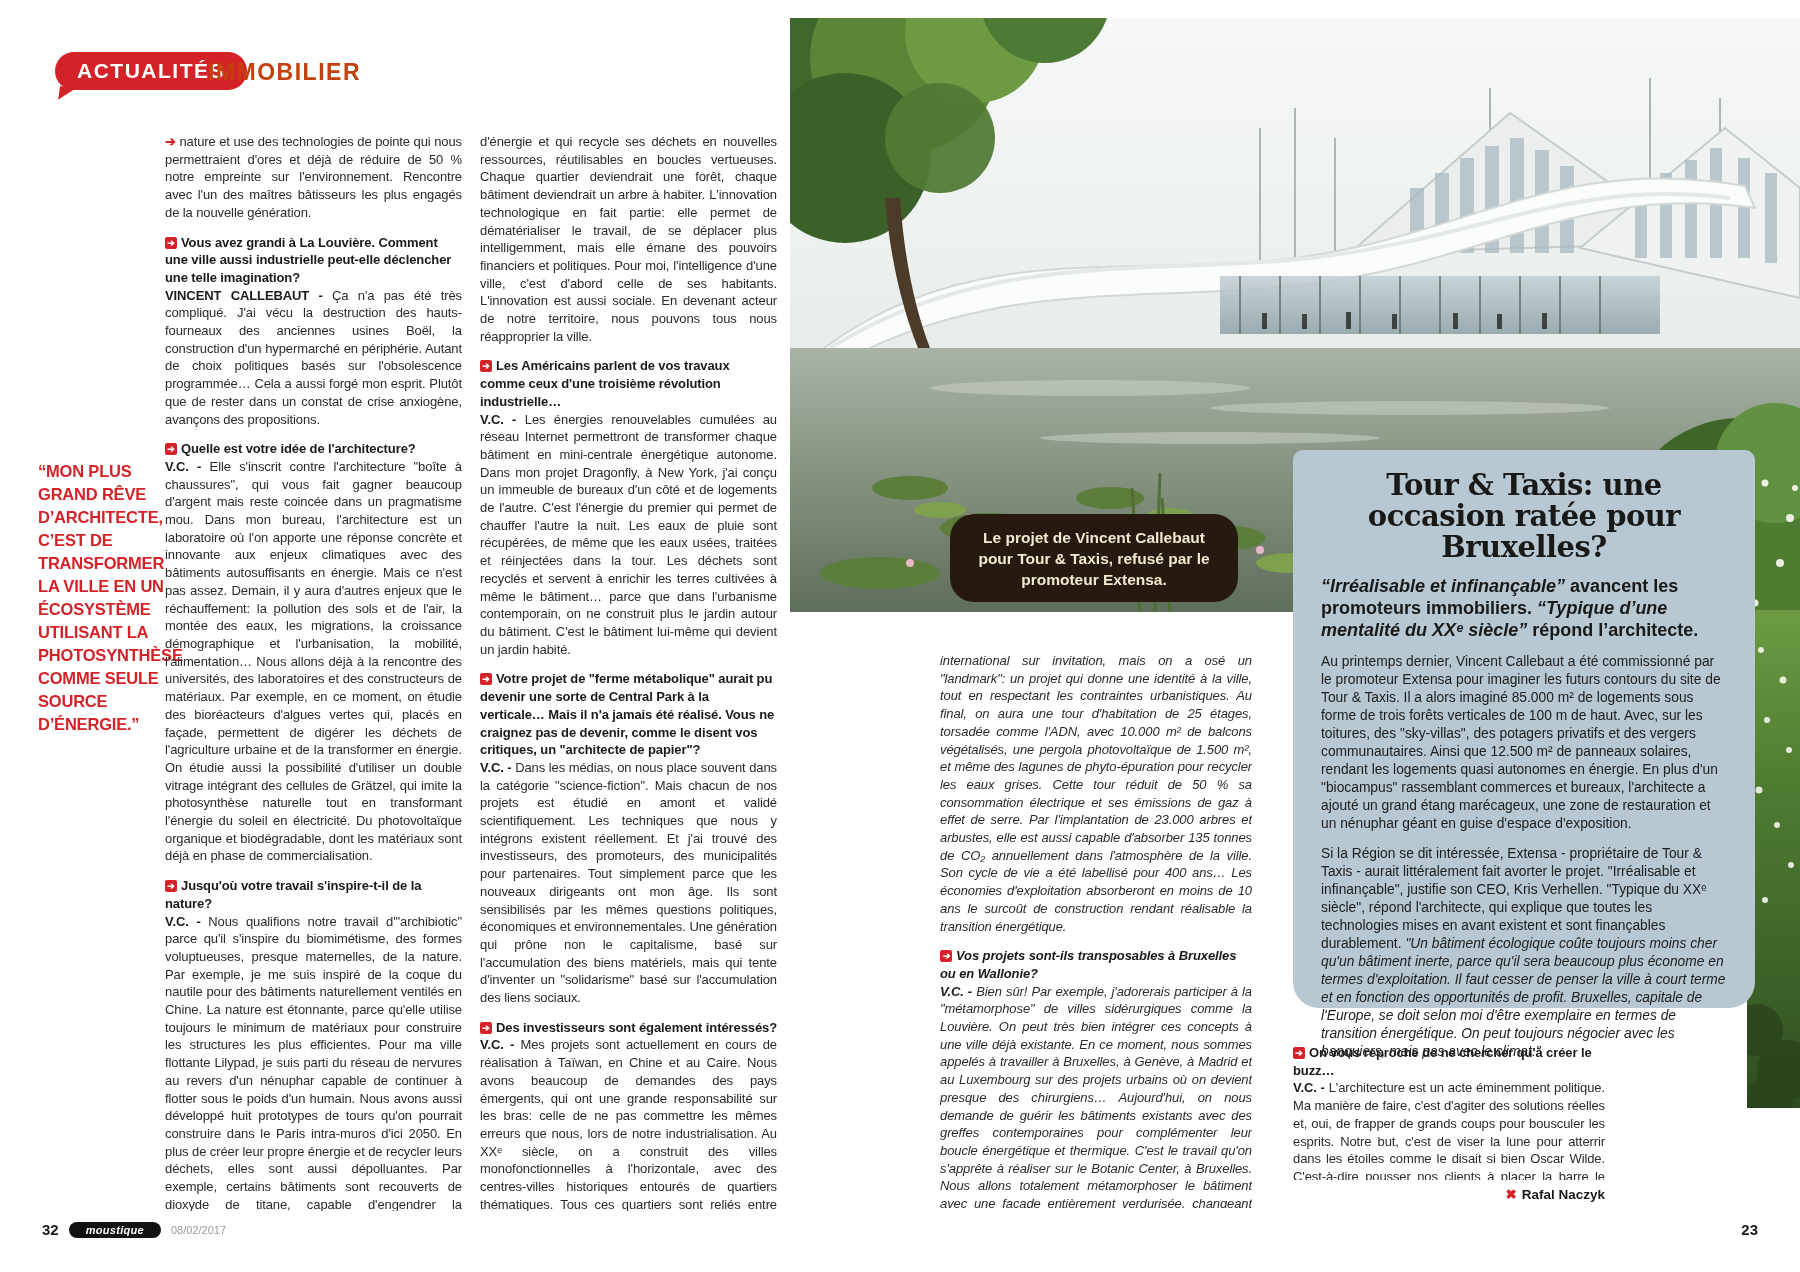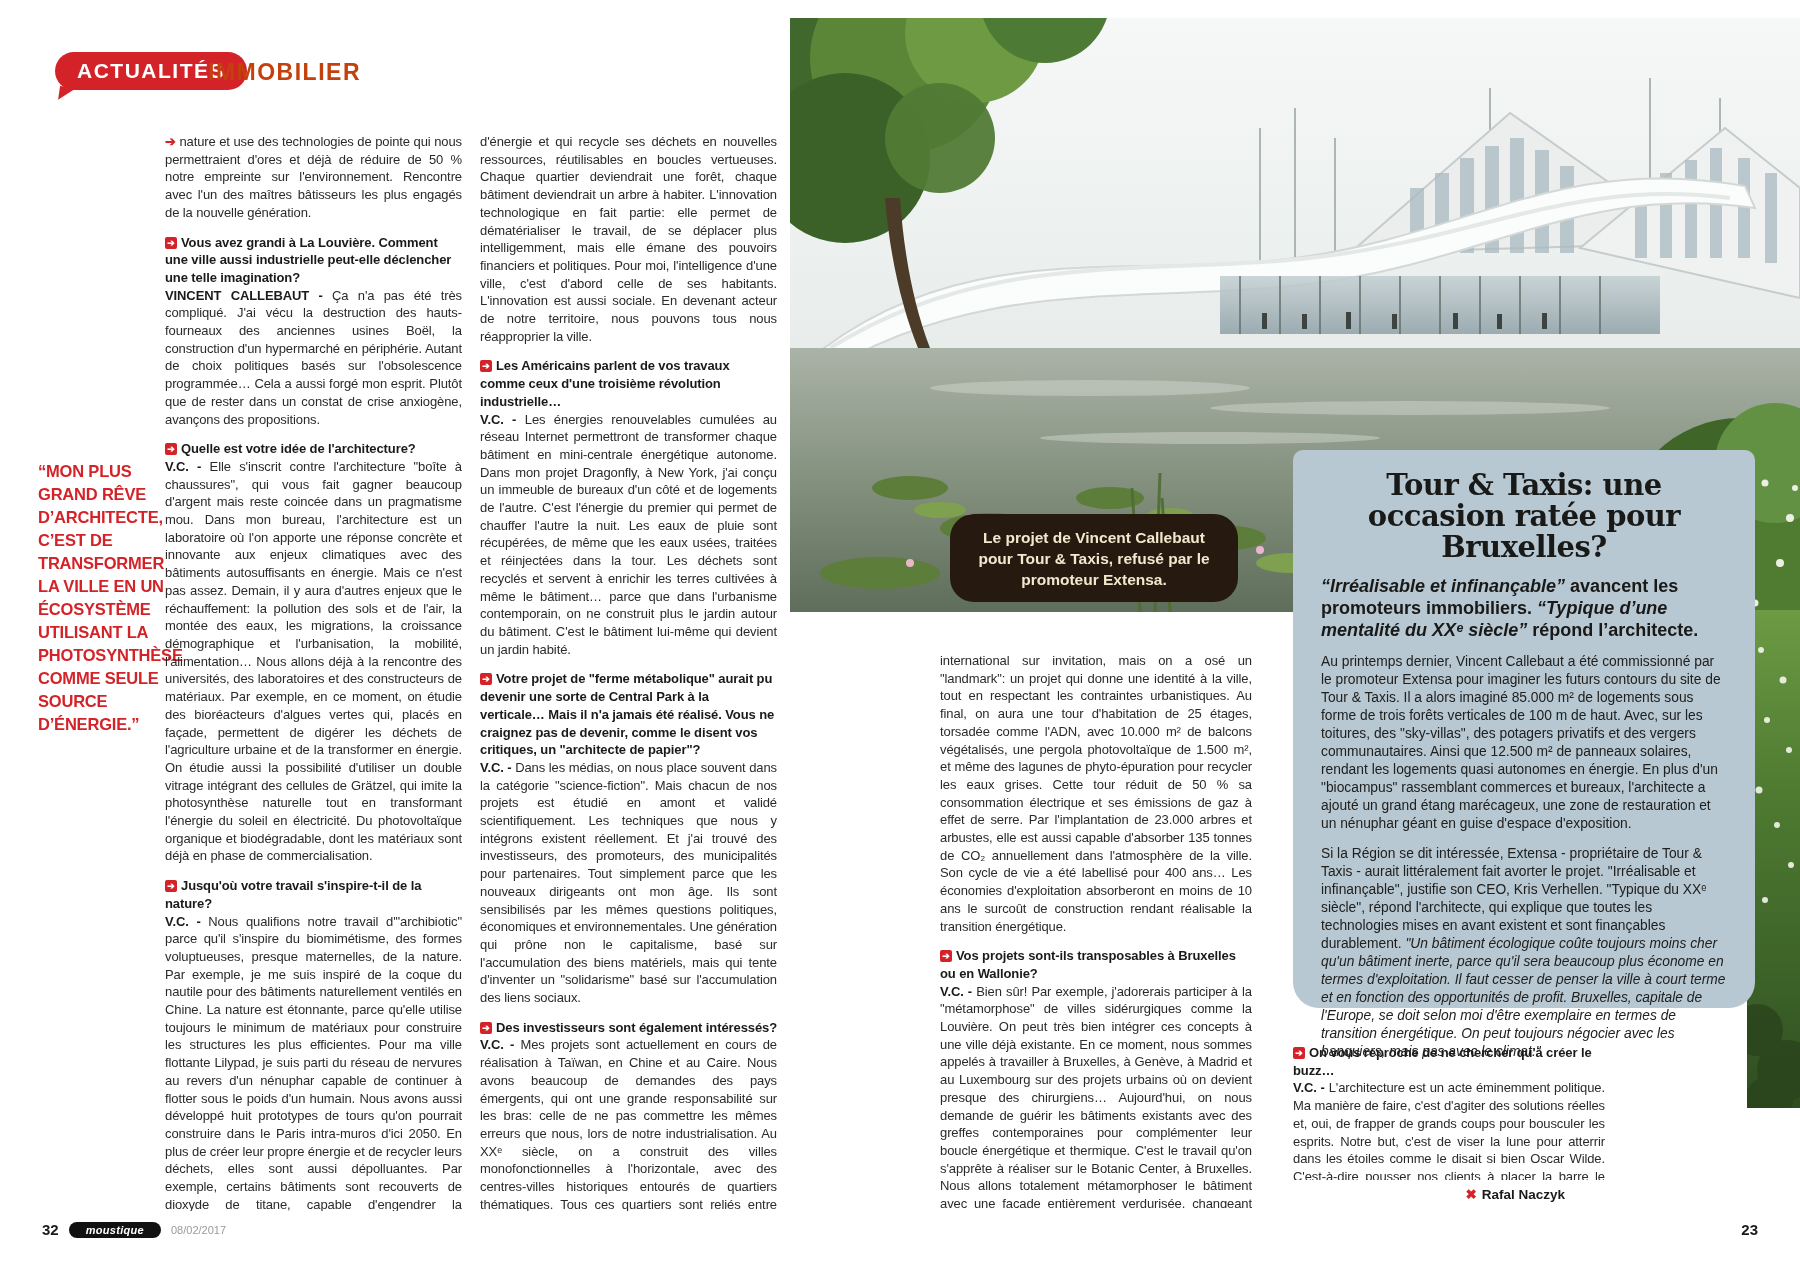--- a/index.html
+++ b/index.html
@@ -31,34 +31,34 @@
     color:#d42328;font-weight:bold;font-size:16.5px;line-height:23px;
     letter-spacing:-0.2px;
   }
   
   .col{
     position:absolute;text-align:justify;font-size:13px;line-height:17.7px;
     letter-spacing:-0.1px;overflow:hidden;z-index:2;hyphens:auto;
   }
   #col1{left:165px;top:133px;width:297px;height:1078px;}
   #col2{left:480px;top:133px;width:297px;height:1078px;}
-  #col3{left:940px;top:652px;width:312px;height:556px;}
+  #col3{left:940px;top:652px;width:312px;height:556px;font-style:italic;}
   #col4{left:1293px;top:1032px;width:312px;height:148px;}
   .col p{margin:0;}
   .col p.q{margin-top:12px;font-weight:bold;color:#1a1a18;text-align:left;}
   .col p.lead .arrow{color:#d42328;font-weight:bold;}
   .qicon{
     display:inline-block;background:#d42328;color:#fff;font-weight:bold;
     width:12px;height:12px;line-height:12px;font-size:9px;text-align:center;
     border-radius:2px;margin-right:4px;vertical-align:1px;
   }
   .col b{color:#1a1a18;}
   
   .author-line{
-    position:absolute;left:1253px;top:1186px;width:312px;text-align:right;
+    position:absolute;left:1293px;top:1186px;width:312px;text-align:right;
     font-size:13.5px;font-weight:bold;color:#1a1a18;z-index:2;
   }
   .author-line .xicon{color:#d42328;margin-right:5px;font-weight:bold;}
   
   .photo{
     position:absolute;left:790px;top:18px;width:1010px;height:594px;z-index:1;
     overflow:hidden;
   }
   .photo svg{display:block;width:100%;height:100%;}
   .photo-strip{

